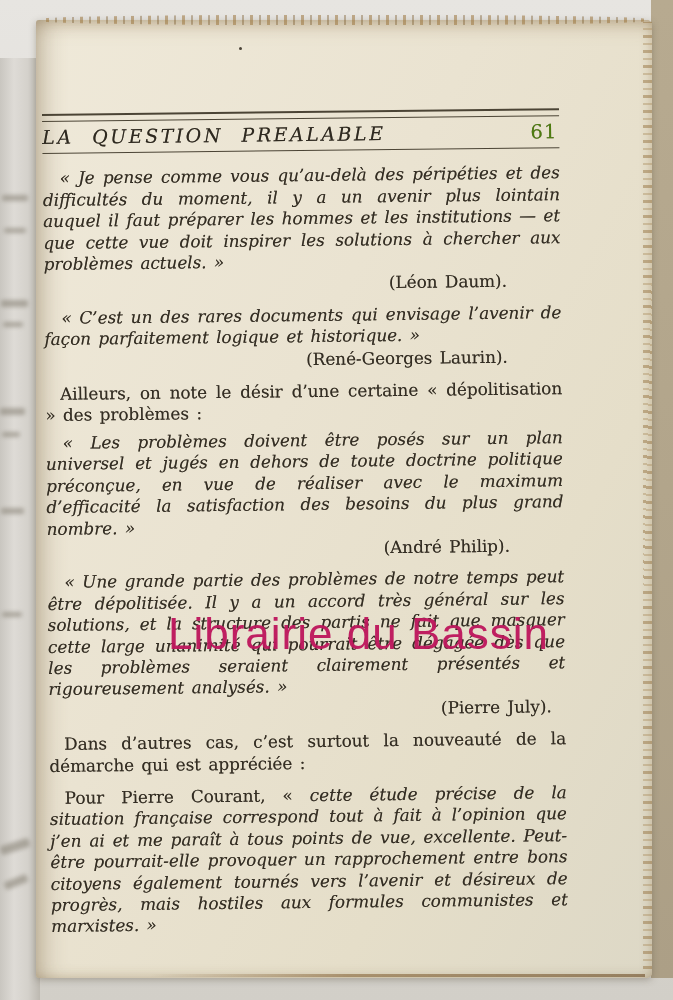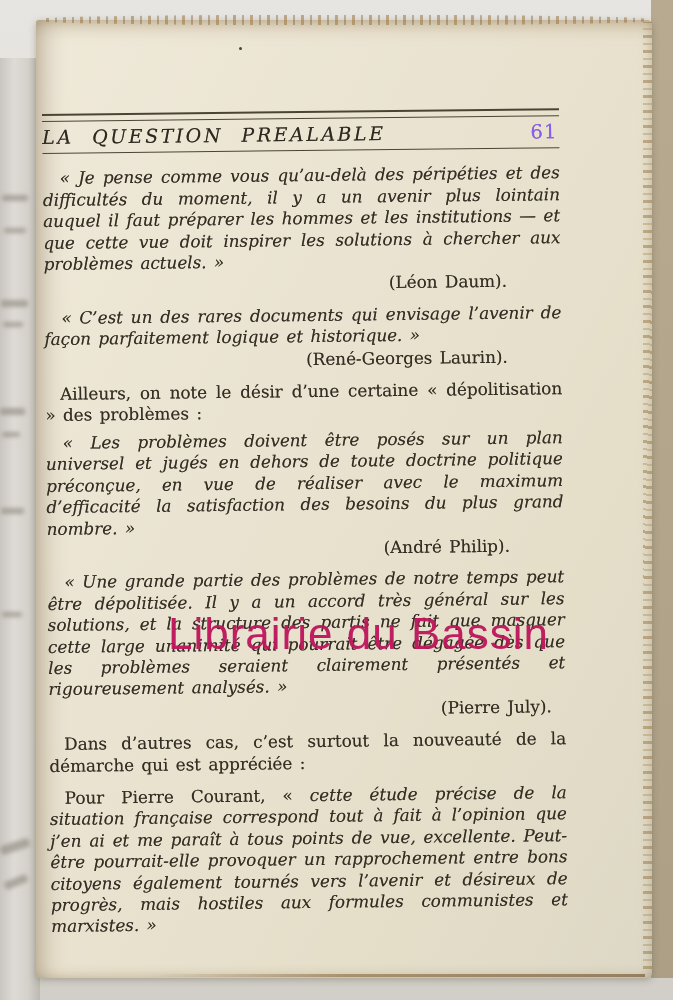--- a/index.html
+++ b/index.html
@@ -53,21 +53,21 @@
   
   .text-block{
     position:absolute;left:42px;top:114px;width:517px;
     transform:rotate(-0.65deg);transform-origin:0 0;
     color:#332d23;font-size:16.8px;line-height:21.4px;word-spacing:2px;
     text-shadow:0 0 .5px rgba(46,38,26,.55);
   }
   .hdr-rule-double{height:5px;border-top:2px solid #4b4435;border-bottom:1px solid #4b4435;}
   .hdr-row{display:flex;justify-content:space-between;align-items:baseline;padding:5px 2px 3px 0;}
   .hdr-title{font-style:italic;font-size:19px;letter-spacing:2.5px;word-spacing:10px;color:#2e2920;}
-  .hdr-num{font-size:19.5px;letter-spacing:1px;color:#8b5cf6;}
+  .hdr-num{font-size:19.5px;letter-spacing:1px;color:#4d7c0f;}
   .hdr-rule-single{border-top:1.5px solid #4b4435;margin-top:2px;}
   .q{font-style:italic;text-align:justify;text-indent:17px;margin:10px 0 0;}
   .plain{text-align:justify;text-indent:15px;margin:11px 0 0;}
   .attr{text-align:right;padding-right:54px;margin:1px 0 2px;}
   .attr-tight{padding-right:14px;}
   .q-inline{font-style:italic;}
   
   .watermark{
     position:absolute;left:168px;top:612px;z-index:40;
     font-family:"Liberation Sans","DejaVu Sans",sans-serif;

